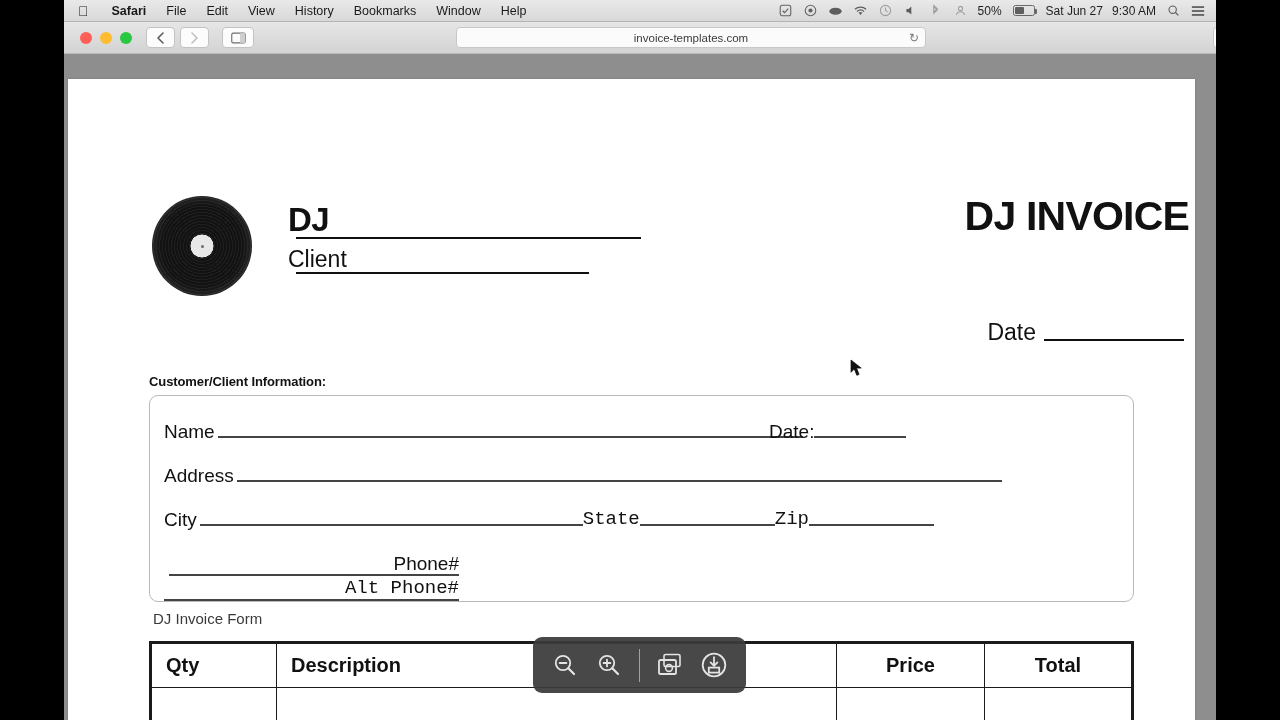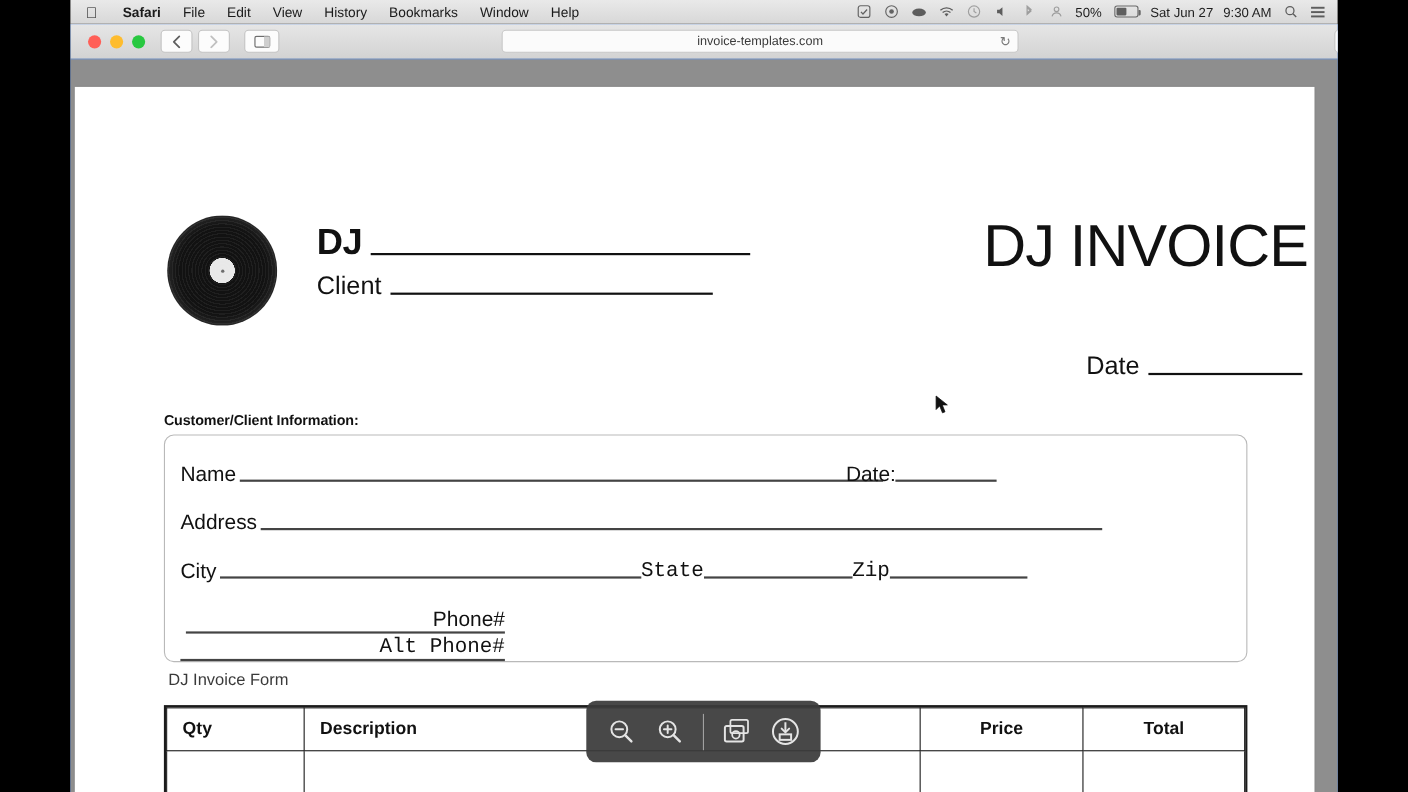--- a/index.html
+++ b/index.html
@@ -262,43 +262,44 @@
     left: 49%;
     top: 49%;
     width: 3px; height: 3px;
     background: #6d6d6d;
     border-radius: 50%;
   }
 
   .hdr-line {
     position: absolute;
     display: flex;
-    align-items: flex-end;
+    align-items: flex-start;
     white-space: nowrap;
+    flex-direction: column;
   }
   .hdr-line .lbl { line-height: 1; }
   .hdr-line .rule {
     border-bottom: 2.2px solid #111;
     margin-left: 8px;
     height: 1px;
   }
   #hdr-dj { left: 136px; top: 10px; }
   #hdr-dj .lbl { font-size: 33px; font-weight: bold; letter-spacing: -.5px; }
   #hdr-dj .rule { width: 345px; margin-bottom: 4px; }
 
   #hdr-company { left: 136px; top: 55px; }
   #hdr-company .lbl { font-size: 23px; }
   #hdr-company .rule { width: 293px; margin-bottom: 3px; }
 
   #title {
     position: absolute;
     right: 3px;
     top: 0;
-    font-size: 54px;
-    font-weight: normal;
+    font-size: 41px;
+    font-weight: bold;
     letter-spacing: -.8px;
     white-space: nowrap;
   }
   #date-top {
     position: absolute;
     right: 8px;
     top: 128px;
     display: flex;
     align-items: flex-end;
     white-space: nowrap;
@@ -367,21 +368,21 @@
     left: 81px;
     top: 562px;
     width: 985px;
     border: 2px solid #1b1b1b;
     border-collapse: collapse;
     box-sizing: border-box;
   }
   #tbl table { width: 100%; border-collapse: collapse; }
   #tbl th, #tbl td {
     border: 1.5px solid #1b1b1b;
-    font-size: 16px;
+    font-size: 20px;
     font-weight: bold;
     text-align: left;
     padding: 10px 14px;
     box-sizing: border-box;
   }
   #tbl th.c { text-align: center; }
   #tbl td { height: 40px; }
 
   
   #pdfbar {

